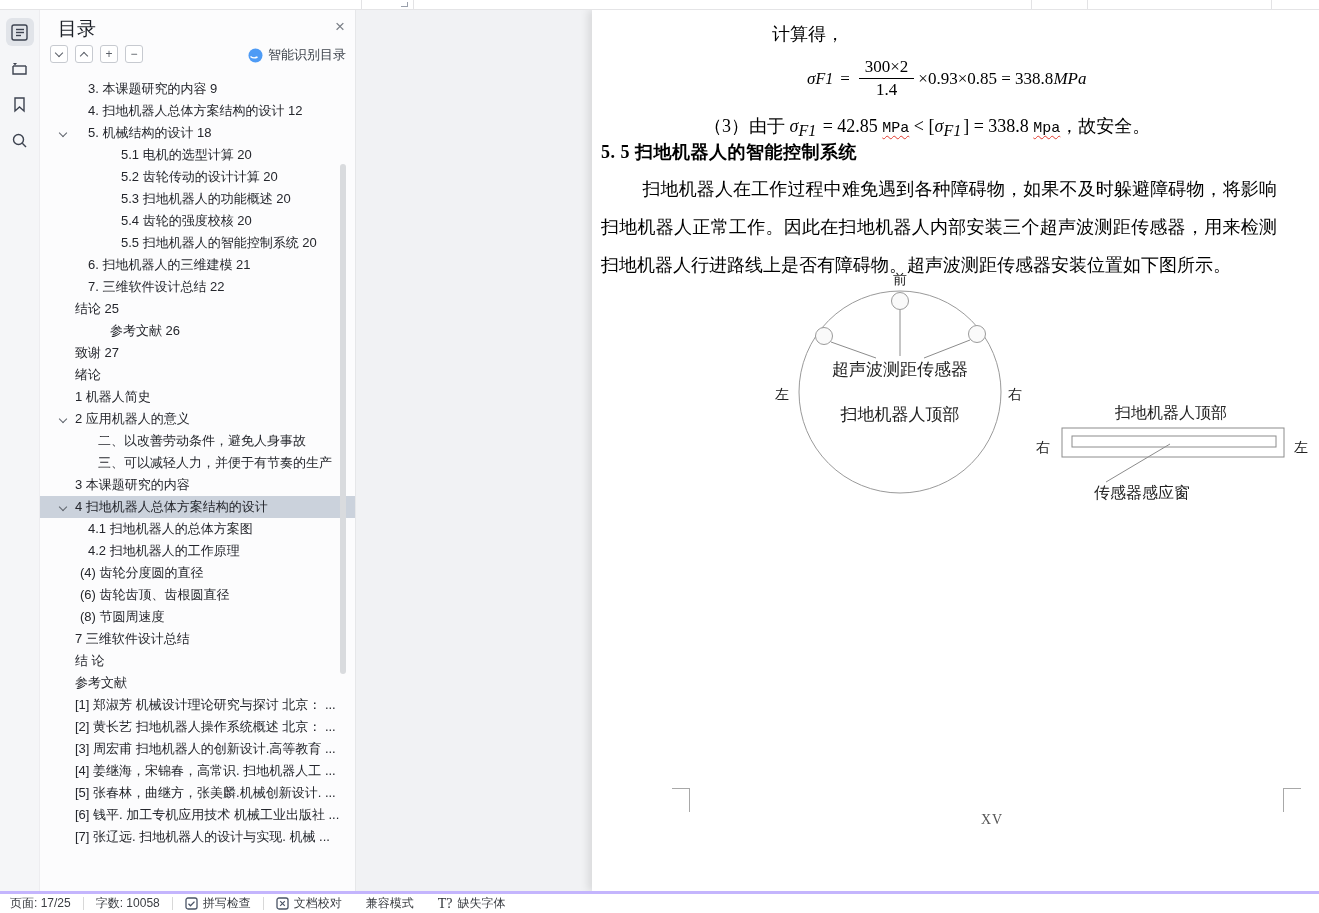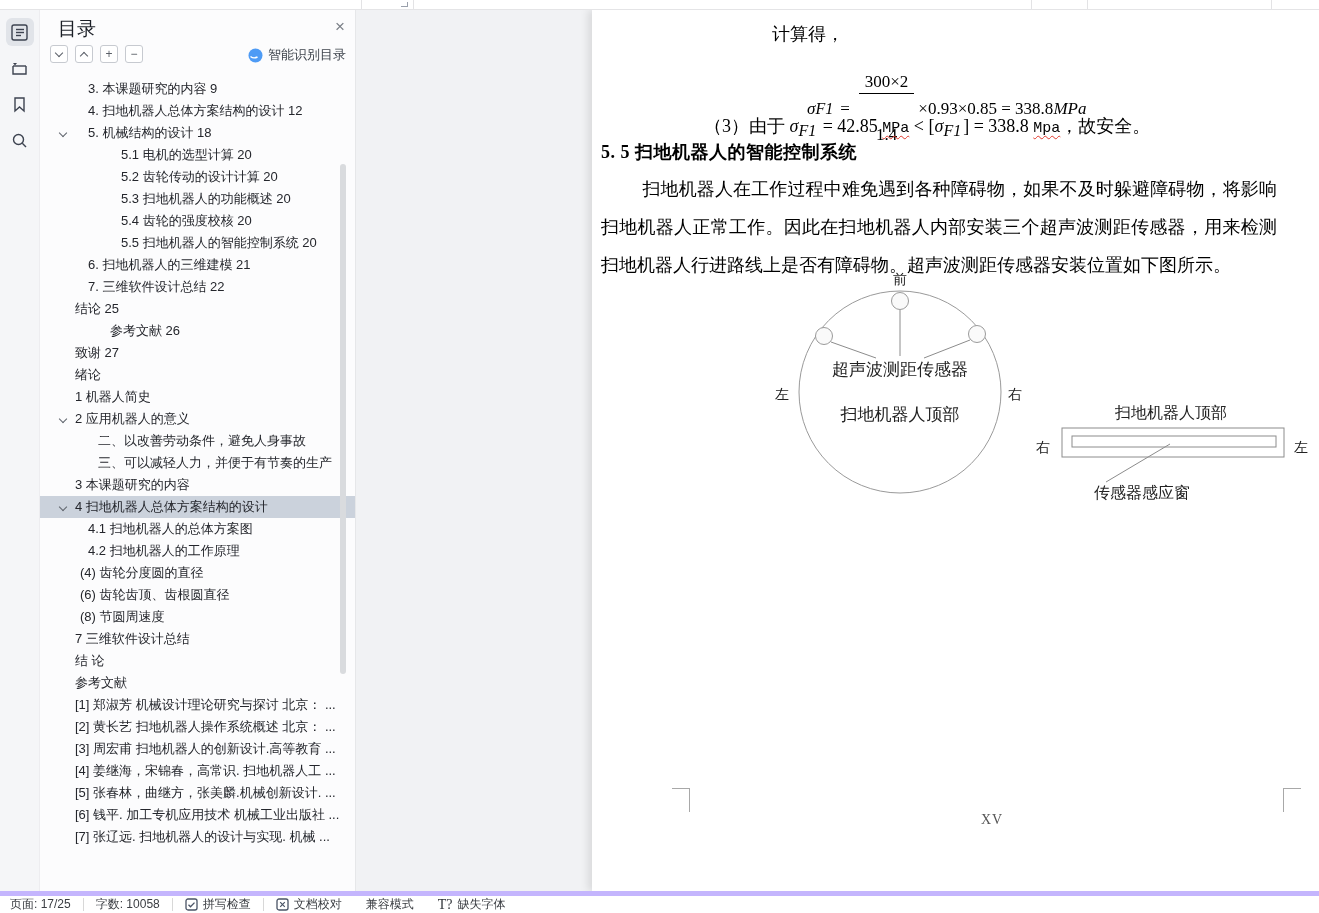--- a/index.html
+++ b/index.html
@@ -60,34 +60,34 @@
   .page { position:absolute; left:236px; top:0; right:0; bottom:0; background:#fff;
     box-shadow:-4px 0 8px rgba(0,0,0,.10); }
   .doc { position:absolute; inset:0; font-family:"Liberation Serif", serif; color:#000; }
   .doc-abs { position:absolute; }
   .doc-text { font-size:18px; }
   .doc-par { font-size:18px; line-height:38px; text-align:justify; width:676px; text-indent:2.3em; }
   .doc-heading { font-size:18px; font-weight:bold; letter-spacing:.5px; }
   .formula { font-size:17px; font-style:italic; display:flex; align-items:center; }
   .formula .up { font-style:normal; }
   .sub { font-size:16px; font-style:italic; vertical-align:-4px; margin-right:2px; }
-  .frac { display:inline-flex; flex-direction:column; align-items:center; margin:16px 4px; font-style:normal;gap:30px; }
+  .frac { display:inline-flex; flex-direction:column; align-items:center; margin:1px 4px; font-style:normal; }
   .frac .fnum { padding:0 6px 1px; border-bottom:1px solid #000; }
   .frac .fden { padding-top:1px; }
   .mono-sq { font-family:"Liberation Mono", monospace; font-size:15px;
     text-decoration:underline wavy #e23a2e; text-decoration-thickness:1px; text-underline-offset:3px; }
   .pageno { font-size:14px; color:#555; letter-spacing:1px;margin-top:32px; }
   .cmark { position:absolute; width:18px; height:24px; }
   .cmark.l { border-top:1px solid #a8a8a8; border-right:1px solid #a8a8a8; }
   .cmark.r { border-top:1px solid #a8a8a8; border-left:1px solid #a8a8a8; }
   .dia-label { font-family:"Liberation Serif", serif; fill:#222; }
 
   
   .statusbar { position:absolute; left:0; bottom:0; width:1319px; height:22px; background:#fff;
-    border-top:5px solid #c4b5fd; display:flex; align-items:center; font-size:12px; color:#3a3d42;
+    border-top:3px solid #c4b5fd; display:flex; align-items:center; font-size:12px; color:#3a3d42;
     padding-left:10px; z-index:6; }
   .sb-item { display:flex; align-items:center; gap:5px; padding:0 12px; cursor:pointer; white-space:nowrap; }
   .sb-item:first-child { padding-left:0; }
   .sb-sep { width:1px; height:13px; background:#d8d8d8; }
   .sb-icon svg { display:block; }
   .tq { font-family:"Liberation Serif", serif; color:#2f3338; font-size:14px; }
 </style>
 </head>
 <body>
 

